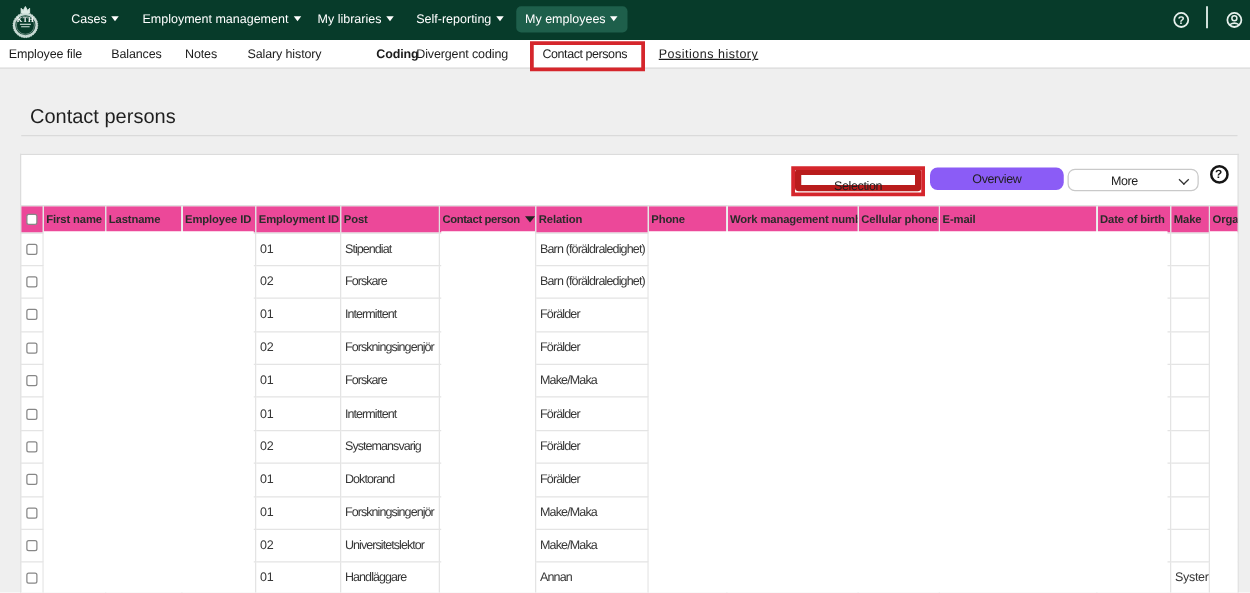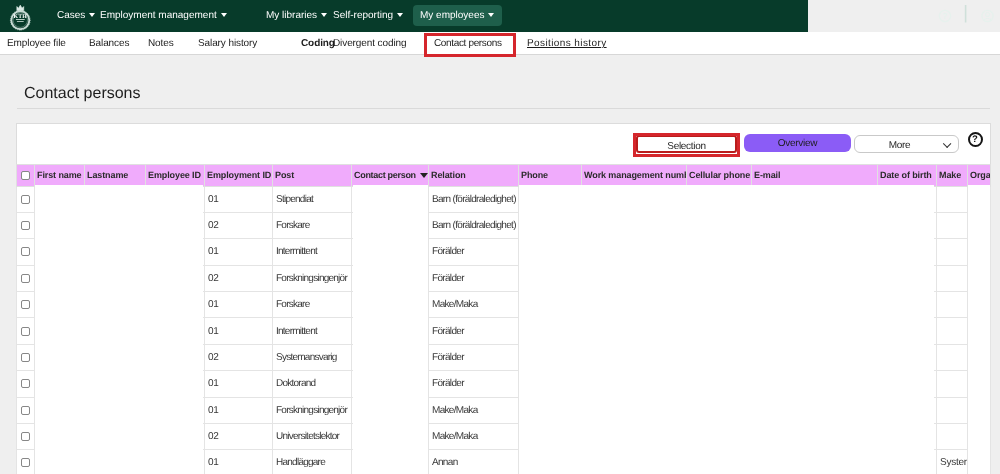--- a/index.html
+++ b/index.html
@@ -1,49 +1,49 @@
 <!DOCTYPE html>
 <html><head>
 <meta charset="utf-8">
 <style>
 * { margin:0; padding:0; box-sizing:border-box; }
 html,body { width:1000px; height:474px; overflow:hidden; }
 * { -webkit-font-smoothing:antialiased; text-rendering:geometricPrecision; }
 body { font-family:"Liberation Sans", sans-serif; background:#efefef; position:relative; }
 
 
-#topbar { position:absolute; left:0; top:0; width:808px; height:32px; background:#073b2a; transform:translateZ(0); }
+#topbar { position:absolute; left:0; top:0; width:1000px; height:32px; background:#073b2a; transform:translateZ(0); }
 .nav-item { position:absolute; top:0; height:32px; line-height:32px; color:#fff; font-size:10px; letter-spacing:0; white-space:nowrap; }
 .caret { display:inline-block; width:0; height:0; border-left:3.5px solid transparent; border-right:3.5px solid transparent; border-top:4.5px solid #fff; margin-left:4px; vertical-align:1px; }
 #pill { position:absolute; left:412.5px; top:4.5px; width:89px; height:21px; background:#1e5f4b; border-radius:4px; }
 
 
 #tabbar { position:absolute; left:0; top:32px; width:1000px; height:23px; background:#fff; border-bottom:1px solid #d7d7d7; }
 .tab { position:absolute; top:0; height:39px; line-height:23px; font-size:10px; color:#1c1c1c; letter-spacing:-0.1px; white-space:nowrap; }
 #tab-redbox { position:absolute; left:424px; top:33px; width:92px; height:24px; border:3px solid #d5262c; }
 
 
 #h1 { position:absolute; left:24px; top:85px; font-size:16px; color:#1f1f1f; }
 #hr1 { position:absolute; left:17px; top:108px; width:973px; height:1px; background:#dadada; }
 
 
 #panel { position:absolute; left:16px; top:123px; width:975px; height:351px; background:#fff; border:1px solid #dcdcdc; border-bottom:none; }
 
 
 .btn { position:absolute; height:18px; line-height:20px; font-size:10px; letter-spacing:-0.3px; text-align:center; color:#1e1e1e; }
-#btn-selection { left:636px; top:135px; width:101px; background:#fff; border:2px solid #b91c1c; border-radius:3px; }
+#btn-selection { left:636px; top:135px; width:101px; background:#fff; border:5px solid #b91c1c; border-radius:3px; }
 #selection-redbox { position:absolute; left:632.5px; top:133px; width:107px; height:23.5px; border:3px solid #d5262c; }
 #btn-overview { left:744px; top:134px; width:107px; height:18.3px; background:#8b5cf6; border-radius:6px; border:none; }
 #btn-more { left:854px; top:134.5px; width:105px; height:18.5px; background:#fff; border:1px solid #c9c9c9; border-radius:6px; padding-right:14px; }
 #more-chevron { position:absolute; left:944px; top:141px; width:5.5px; height:5.5px; border-left:1.2px solid #333; border-bottom:1.2px solid #333; transform:rotate(-45deg); }
 #qmark { position:absolute; left:967.5px; top:131.5px; width:15px; height:15px; border:2px solid #151515; border-radius:50%; font-size:9.5px; font-weight:bold; text-align:center; line-height:11.5px; color:#151515; }
 
 
 #tbl { position:absolute; left:16px; top:164px; border-collapse:collapse; table-layout:fixed; width:975px; }
-#tbl th { background:#f0abfc; font-size:9px; font-weight:bold; color:#2b2b2b; text-align:left; padding:0 0 0 2px; height:21.5px; border:1px solid #e0e0e0; white-space:nowrap; overflow:hidden; letter-spacing:-0.1px; }
+#tbl th { background:#ec4899; font-size:9px; font-weight:bold; color:#2b2b2b; text-align:left; padding:0 0 0 2px; height:21.5px; border:1px solid #e0e0e0; white-space:nowrap; overflow:hidden; letter-spacing:-0.1px; }
 #tbl td { font-size:10px; color:#373737; padding:0 0 0 3px; height:26.38px; border:1px solid #e4e4e4; white-space:nowrap; overflow:visible; letter-spacing:-0.25px; }
 #tbl td.post { letter-spacing:-0.75px; }
 #tbl td.rel { letter-spacing:-0.68px; }
 .cb { width:9px; height:9px; border:1px solid #878787; border-radius:2px; background:#fff; margin:0 auto; }
 #tbl th.cbc, #tbl td.cbc { padding:0; }
 .sort { display:inline-block; width:0; height:0; border-left:4px solid transparent; border-right:4px solid transparent; border-top:5.5px solid #222; margin-left:4px; vertical-align:0; }
 .wipe { position:absolute; background:#fff; top:185px; height:289px; }
 </style>
 </head>
 <body>
@@ -54,22 +54,22 @@
       <path d="M16.9 10.4 L16.9 6.6 L18.6 8.3 L20.3 5.2 L22 8.3 L23.7 6.6 L23.7 10.4 Z" stroke-width="0.7" fill="#dcebe5"></path>
       <circle cx="20.3" cy="20.2" r="9" stroke-width="1.9" opacity="0.9"></circle>
       <circle cx="20.3" cy="20.2" r="9.9" stroke-width="0.8" stroke-dasharray="0.9 1.1" opacity="0.85"></circle>
       <circle cx="20.3" cy="20.2" r="7.2" stroke-width="0.5" opacity="0.7"></circle>
     </g>
     <text x="20.3" y="17.6" font-family="Liberation Serif, serif" font-size="5.8" font-weight="bold" fill="#ffffff" text-anchor="middle" letter-spacing="0.3">KTH</text>
     <rect x="15.9" y="19" width="8.8" height="0.9" fill="#cfe0d9"></rect>
     <rect x="16.9" y="21" width="6.8" height="0.8" fill="#cfe0d9"></rect>
   </svg>
   <div class="nav-item" style="left:57px;">Cases<span class="caret"></span></div>
-  <div class="nav-item" style="left:100px;text-align:right;">Employment management<span class="caret"></span></div>
-  <div class="nav-item" style="left:254px;margin-left:12px;">My libraries<span class="caret"></span></div>
+  <div class="nav-item" style="left:114px;text-align:right;">Employment management<span class="caret"></span></div>
+  <div class="nav-item" style="left:254px;">My libraries<span class="caret"></span></div>
   <div class="nav-item" style="left:333px;">Self-reporting<span class="caret"></span></div>
   <div id="pill"></div>
   <div class="nav-item" style="left:420px;">My employees<span class="caret"></span></div>
   <svg width="60" height="32" viewBox="0 0 60 32" style="position:absolute;left:936px;top:0;">
     <circle cx="9" cy="16" r="5.6" fill="none" stroke="#e7f1ed" stroke-width="1.4"></circle>
     <text x="9" y="19.2" font-size="9" font-weight="bold" fill="#e7f1ed" text-anchor="middle" font-family="Liberation Sans, sans-serif">?</text>
     <line x1="29.6" y1="5" x2="29.6" y2="22.5" stroke="#cfe0da" stroke-width="1.6"></line>
     <circle cx="51.5" cy="16" r="5.6" fill="none" stroke="#e7f1ed" stroke-width="1.4"></circle>
     <circle cx="51.5" cy="14.5" r="2" fill="none" stroke="#e7f1ed" stroke-width="1.2"></circle>
     <path d="M47.8 19.8 Q51.5 17.2 55.2 19.8" fill="none" stroke="#e7f1ed" stroke-width="1.2"></path>

